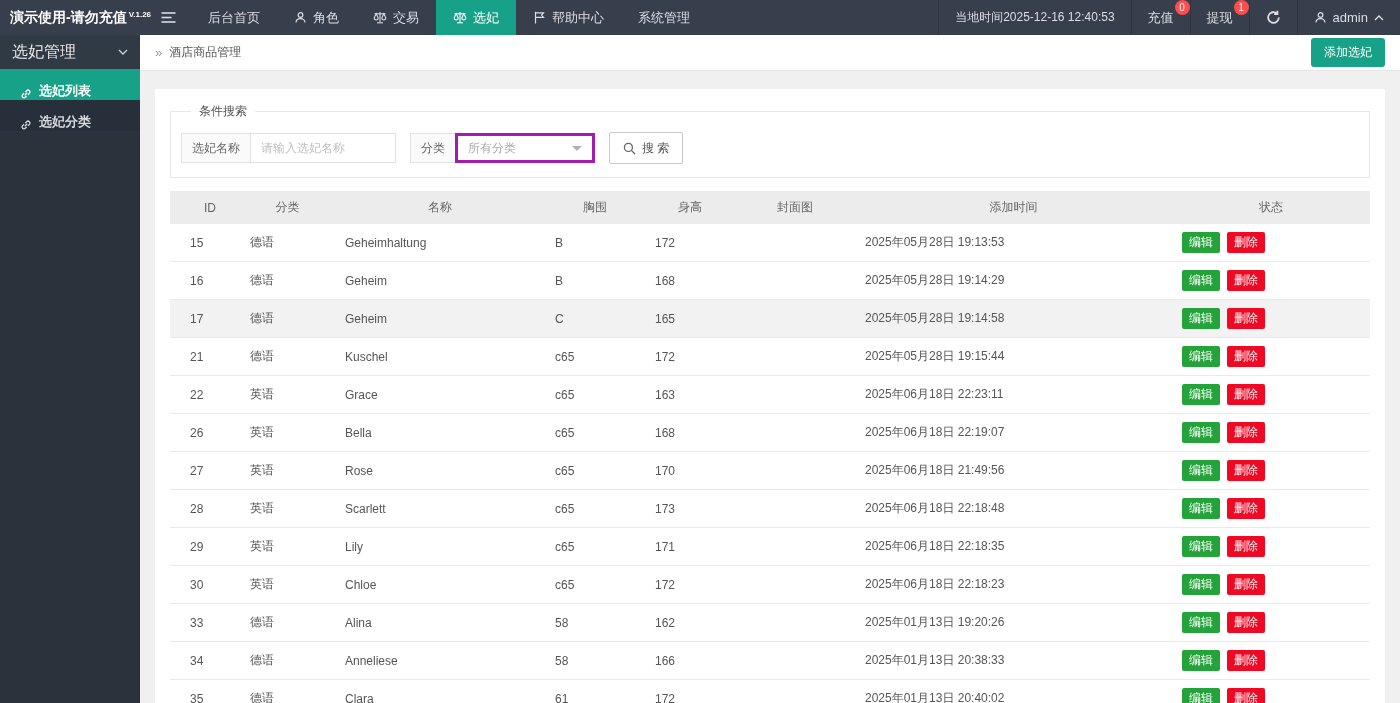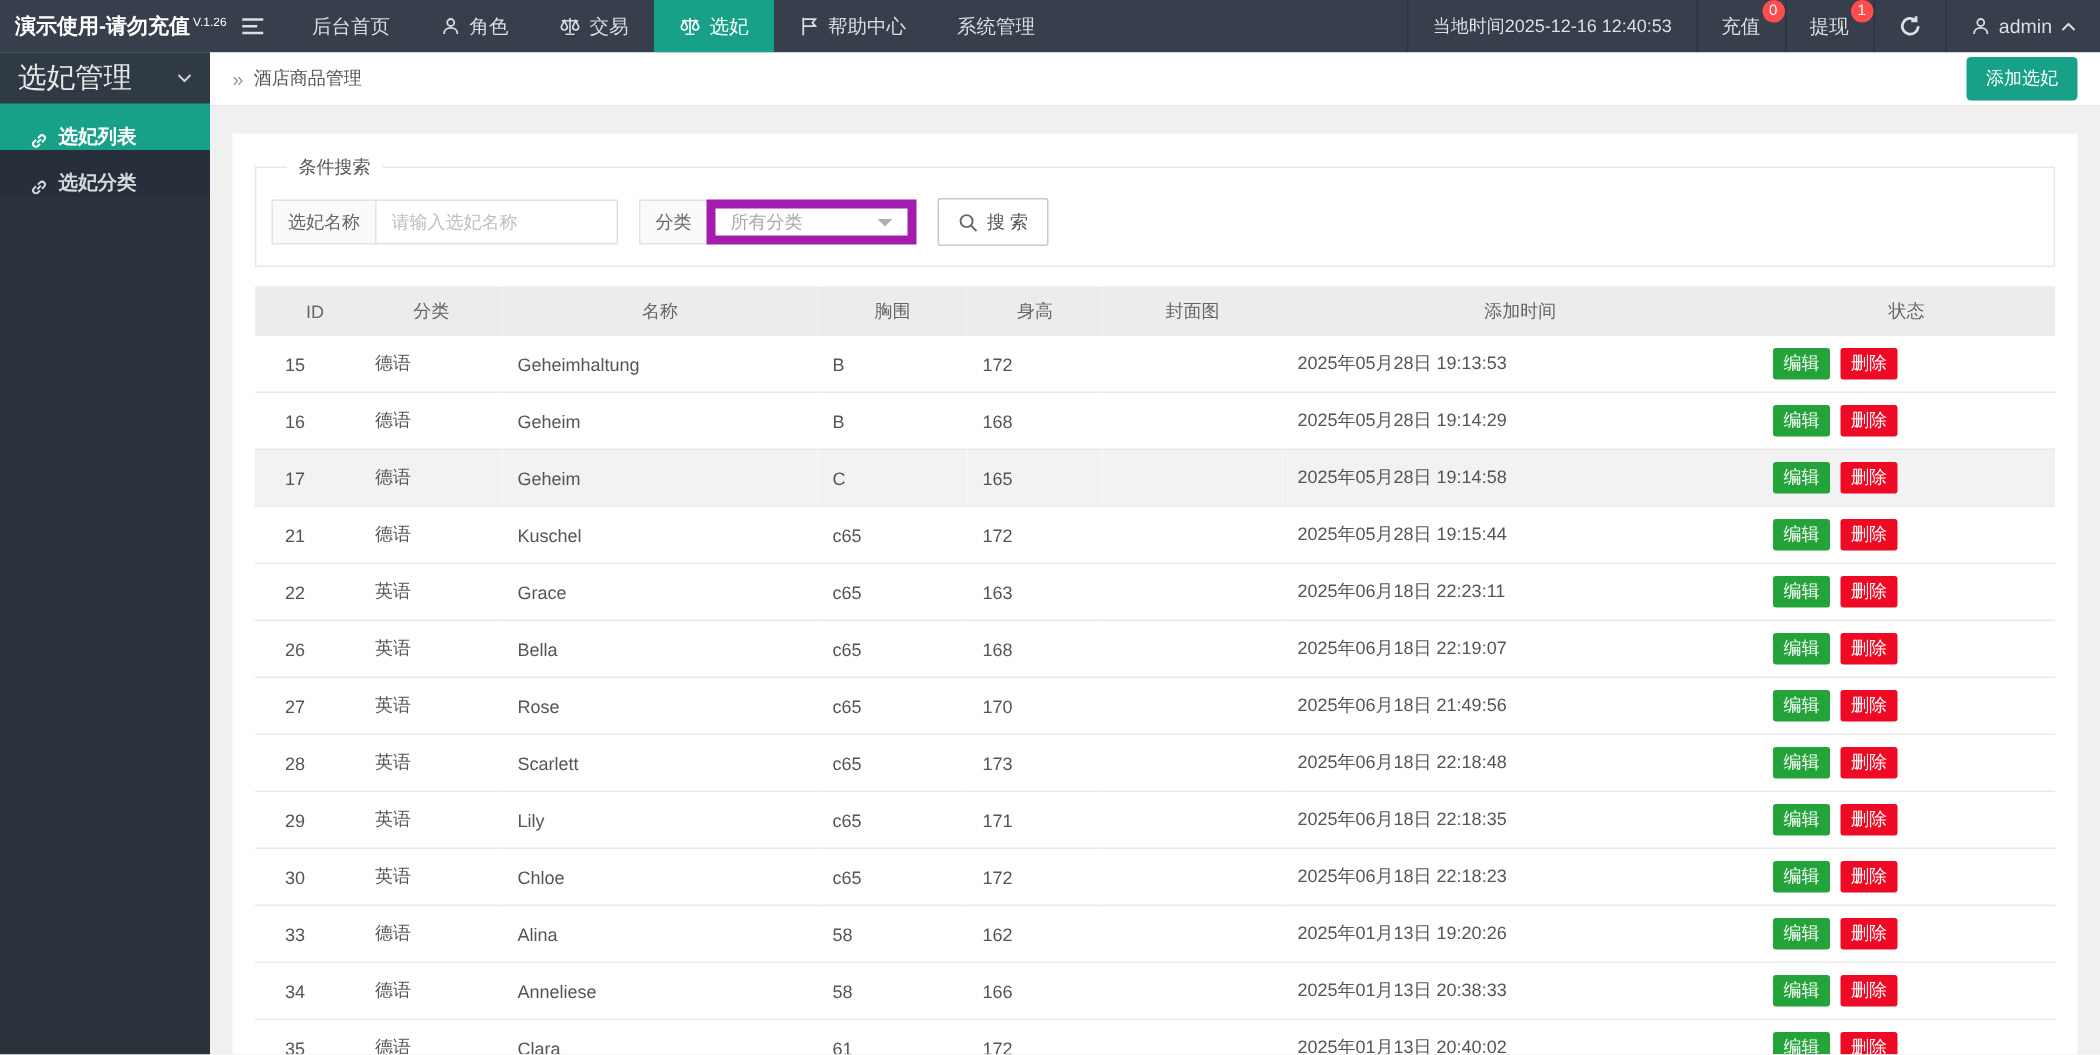--- a/index.html
+++ b/index.html
@@ -23,21 +23,21 @@
   .logo {
     width: 145px;
     display: flex;
     align-items: center;
     padding-left: 10px;
     color: #fff;
     font-size: 14px;
     font-weight: bold;
     white-space: nowrap;
   }
-  .logo sup { font-size: 8px; font-weight: normal; margin-left: 2px; transform: translateY(-3px); }
+  .logo sup { font-size: 8px; font-weight: bold; margin-left: 2px; transform: translateY(-3px); }
   .menu-toggle {
     width: 46px;
     display: flex; align-items: center; justify-content: center;
     cursor: pointer;
   }
   .nav-item {
     display: flex; align-items: center; gap: 6px;
     padding: 0 17px;
     font-size: 13px;
     cursor: pointer;
@@ -75,21 +75,21 @@
     width: 140px;
     background: #2a333c;
     flex-shrink: 0;
   }
   .side-group {
     height: 34px;
     background: #303a45;
     display: flex; align-items: center; justify-content: space-between;
     padding: 0 12px;
     color: #e8e8e8;
-    font-size: 19px;
+    font-size: 16px;
     cursor: pointer;
   }
   .side-item {
     height: 31px;
     display: flex; align-items: flex-end; gap: 7px;
     padding-left: 20px;
     color: #d6d9dc;
     font-size: 13px;
     background: #27303a;
     cursor: pointer;
@@ -135,30 +135,30 @@
   .igroup-label {
     border: 1px solid #e2e2e2; border-right: none;
     background: #fafafa;
     color: #666;
     height: 30px; line-height: 28px;
     padding: 0 10px;
     white-space: nowrap;
   }
   .igroup input {
     border: 1px solid #e2e2e2;
-    height: 30px; width: 162px;
+    height: 30px; width: 146px;
     padding: 0 10px;
     font-size: 12px;
     color: #555;
     outline: none;
     font-family: inherit;
   }
   .igroup input::placeholder { color: #bfbfbf; }
   .select-box {
-    border: 6px solid #a21caf;
+    border: 3px solid #a21caf;
     height: 30px; width: 140px;
     display: flex; align-items: center; justify-content: space-between;
     padding: 0 10px;
     color: #aaa;
     background: #fff;
     cursor: pointer;
   }
   .caret-down {
     width: 0; height: 0;
     border-left: 5px solid transparent;

